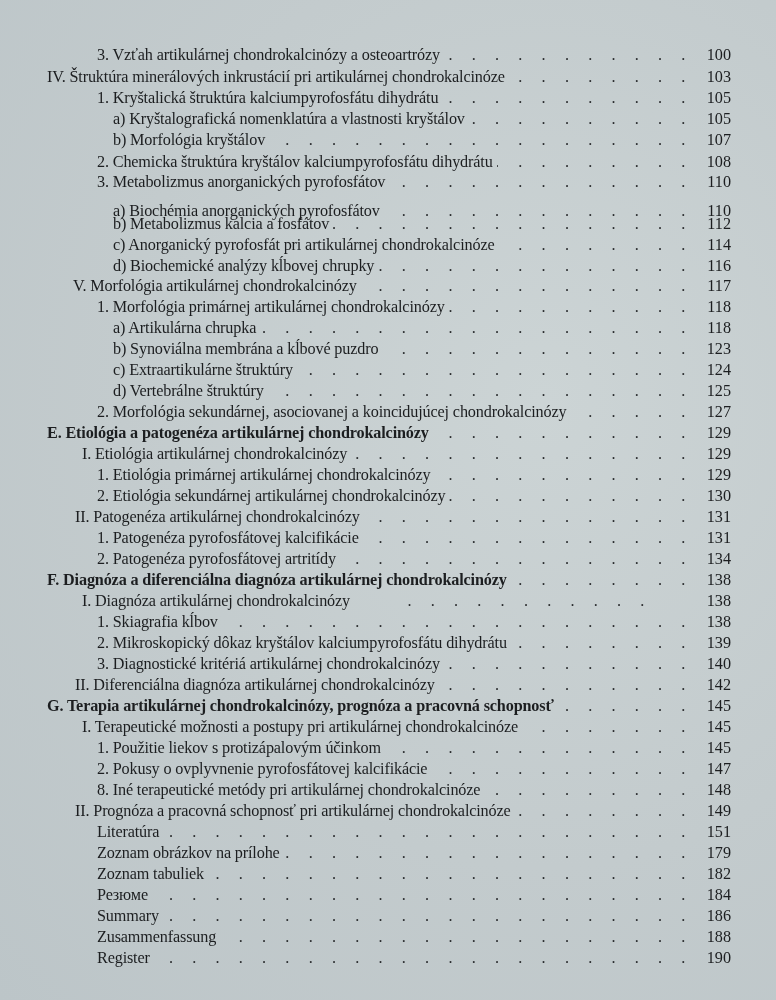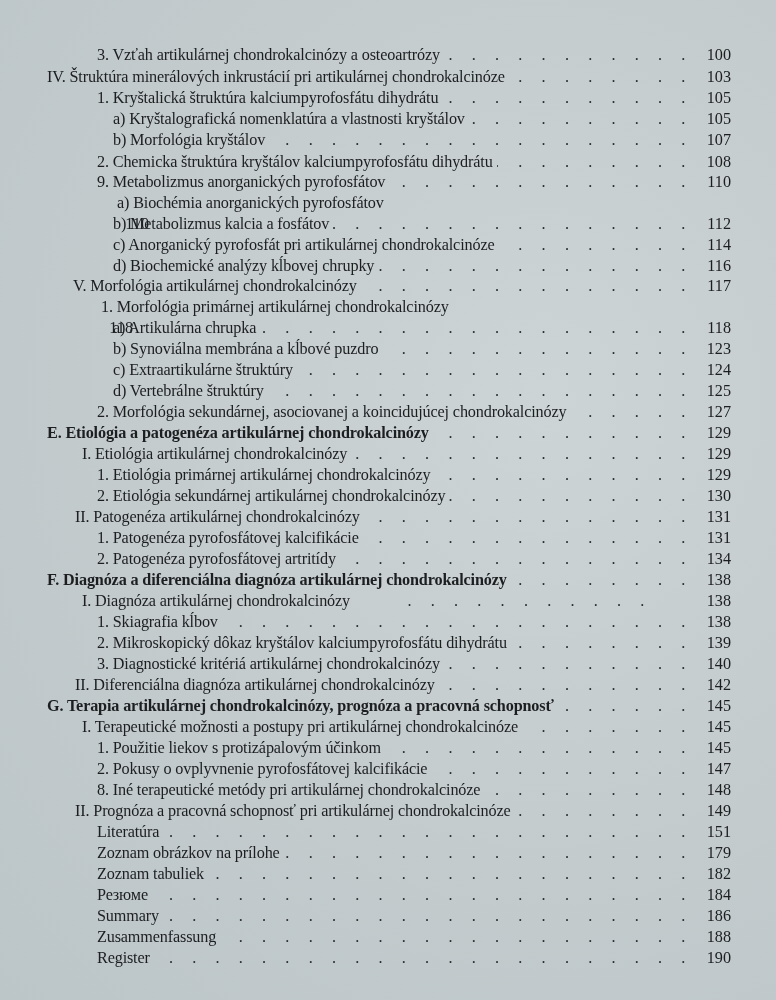--- a/index.html
+++ b/index.html
@@ -56,25 +56,25 @@
       <span class="label">b) Morfológia kryštálov</span>
       <span class="dots">. . . . . . . . . . . . . . . . . . . . . . . . . . . . . . . . . . . . . . . . . . . . . . . . . . . . . . . . . . . . </span>
       <span class="page">107</span>
     </div>
     <div class="row" style="left: 97px; top: 117px; width: 634px;">
       <span class="label">2. Chemicka štruktúra kryštálov kalciumpyrofosfátu dihydrátu</span>
       <span class="dots">. . . . . . . . . . . . . . . . . . . . . . . . . . . . . . . . . . . . . . . . . . . . . . . . . . . . . . . . . . . . </span>
       <span class="page">108</span>
     </div>
     <div class="row" style="left: 97px; top: 137px; width: 634px;">
-      <span class="label">9. Metabolizmus anorganických pyrofosfátov</span>
+      <span class="label">3. Metabolizmus anorganických pyrofosfátov</span>
       <span class="dots">. . . . . . . . . . . . . . . . . . . . . . . . . . . . . . . . . . . . . . . . . . . . . . . . . . . . . . . . . . . . </span>
       <span class="page">110</span>
     </div>
-    <div class="row" style="left: 113px; top: 158px; width: 618px; flex-direction: column;">
+    <div class="row" style="left: 113px; top: 166px; width: 618px;">
       <span class="label">a) Biochémia anorganických pyrofosfátov</span>
       <span class="dots">. . . . . . . . . . . . . . . . . . . . . . . . . . . . . . . . . . . . . . . . . . . . . . . . . . . . . . . . . . . . </span>
       <span class="page">110</span>
     </div>
     <div class="row" style="left: 113px; top: 179px; width: 618px;">
       <span class="label">b) Metabolizmus kalcia a fosfátov</span>
       <span class="dots">. . . . . . . . . . . . . . . . . . . . . . . . . . . . . . . . . . . . . . . . . . . . . . . . . . . . . . . . . . . . </span>
       <span class="page">112</span>
     </div>
     <div class="row" style="left: 113px; top: 200px; width: 618px;">
@@ -85,21 +85,21 @@
     <div class="row" style="left: 113px; top: 221px; width: 618px;">
       <span class="label">d) Biochemické analýzy kĺbovej chrupky</span>
       <span class="dots">. . . . . . . . . . . . . . . . . . . . . . . . . . . . . . . . . . . . . . . . . . . . . . . . . . . . . . . . . . . . </span>
       <span class="page">116</span>
     </div>
     <div class="row" style="left: 73px; top: 241px; width: 658px;">
       <span class="label">V. Morfológia artikulárnej chondrokalcinózy</span>
       <span class="dots">. . . . . . . . . . . . . . . . . . . . . . . . . . . . . . . . . . . . . . . . . . . . . . . . . . . . . . . . . . . . </span>
       <span class="page">117</span>
     </div>
-    <div class="row" style="left: 97px; top: 262px; width: 634px; flex-direction: column;">
+    <div class="row" style="left: 97px; top: 262px; width: 634px;">
       <span class="label">1. Morfológia primárnej artikulárnej chondrokalcinózy</span>
       <span class="dots">. . . . . . . . . . . . . . . . . . . . . . . . . . . . . . . . . . . . . . . . . . . . . . . . . . . . . . . . . . . . </span>
       <span class="page">118</span>
     </div>
     <div class="row" style="left: 113px; top: 283px; width: 618px;">
       <span class="label">a) Artikulárna chrupka</span>
       <span class="dots">. . . . . . . . . . . . . . . . . . . . . . . . . . . . . . . . . . . . . . . . . . . . . . . . . . . . . . . . . . . . </span>
       <span class="page">118</span>
     </div>
     <div class="row" style="left: 113px; top: 304px; width: 618px;">

